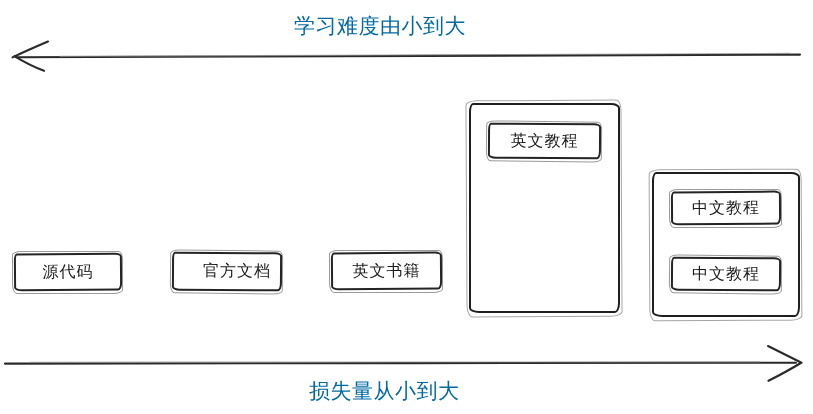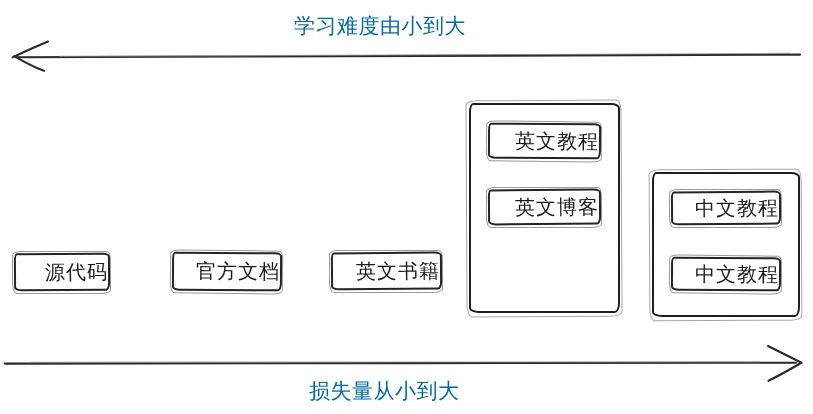--- a/index.html
+++ b/index.html
@@ -30,42 +30,42 @@
     white-space: nowrap;
   }
   .axis-label.top { left: 294px; top: 12px; }
   .axis-label.bottom { left: 309px; top: 377px; }
 
   
   .box {
     position: absolute;
     display: flex;
     align-items: center;
-    justify-content: flex-end;
+    justify-content: center;
     background: #ffffff;
     border: 2px solid #242424;
     border-radius: 3px 7px 4px 8px / 7px 4px 8px 4px;
-    font-size: 20px;
+    font-size: 16px;
     letter-spacing: 1px;
     white-space: nowrap;
     box-sizing: border-box;
   }
   .box::after {
     content: "";
     position: absolute;
     inset: -4px -3px -5px -4px;
     border: 1.4px solid rgba(30,30,30,0.45);
     border-radius: 9px 4px 10px 5px / 4px 9px 4px 10px;
     transform: rotate(0.35deg);
     pointer-events: none;
   }
   .box.tilt-l { transform: rotate(-0.45deg); }
   .box.tilt-r { transform: rotate(0.35deg); }
 
-  .node-source  { left: 14px;  top: 253px; width: 96px; height: 38px; }
+  .node-source  { left: 14px;  top: 253px; width: 108px; height: 38px; }
   .node-docs    { left: 172px; top: 252px; width: 110px; height: 39px; padding-left: 20px; }
   .node-enbooks { left: 331px; top: 252px; width: 111px; height: 38px; }
 
   
   .group {
     position: absolute;
     display: flex;
     flex-direction: column;
     align-items: center;
     background: #ffffff;
@@ -135,23 +135,20 @@
   </div>
 
   <div class="box tilt-l node-enbooks">
     <span>英文书籍</span>
   </div>
 
   <div class="group group-1">
     <div class="box g1-box tilt-r">
       <span>英文教程</span>
     </div>
-    <div class="box g1-box tilt-l">
-      <span>英文博客</span>
-    </div>
   </div>
 
   <div class="group group-2">
     <div class="box g2-box tilt-l">
       <span>中文教程</span>
     </div>
     <div class="box g2-box tilt-r">
       <span>中文教程</span>
     </div>
   </div>

